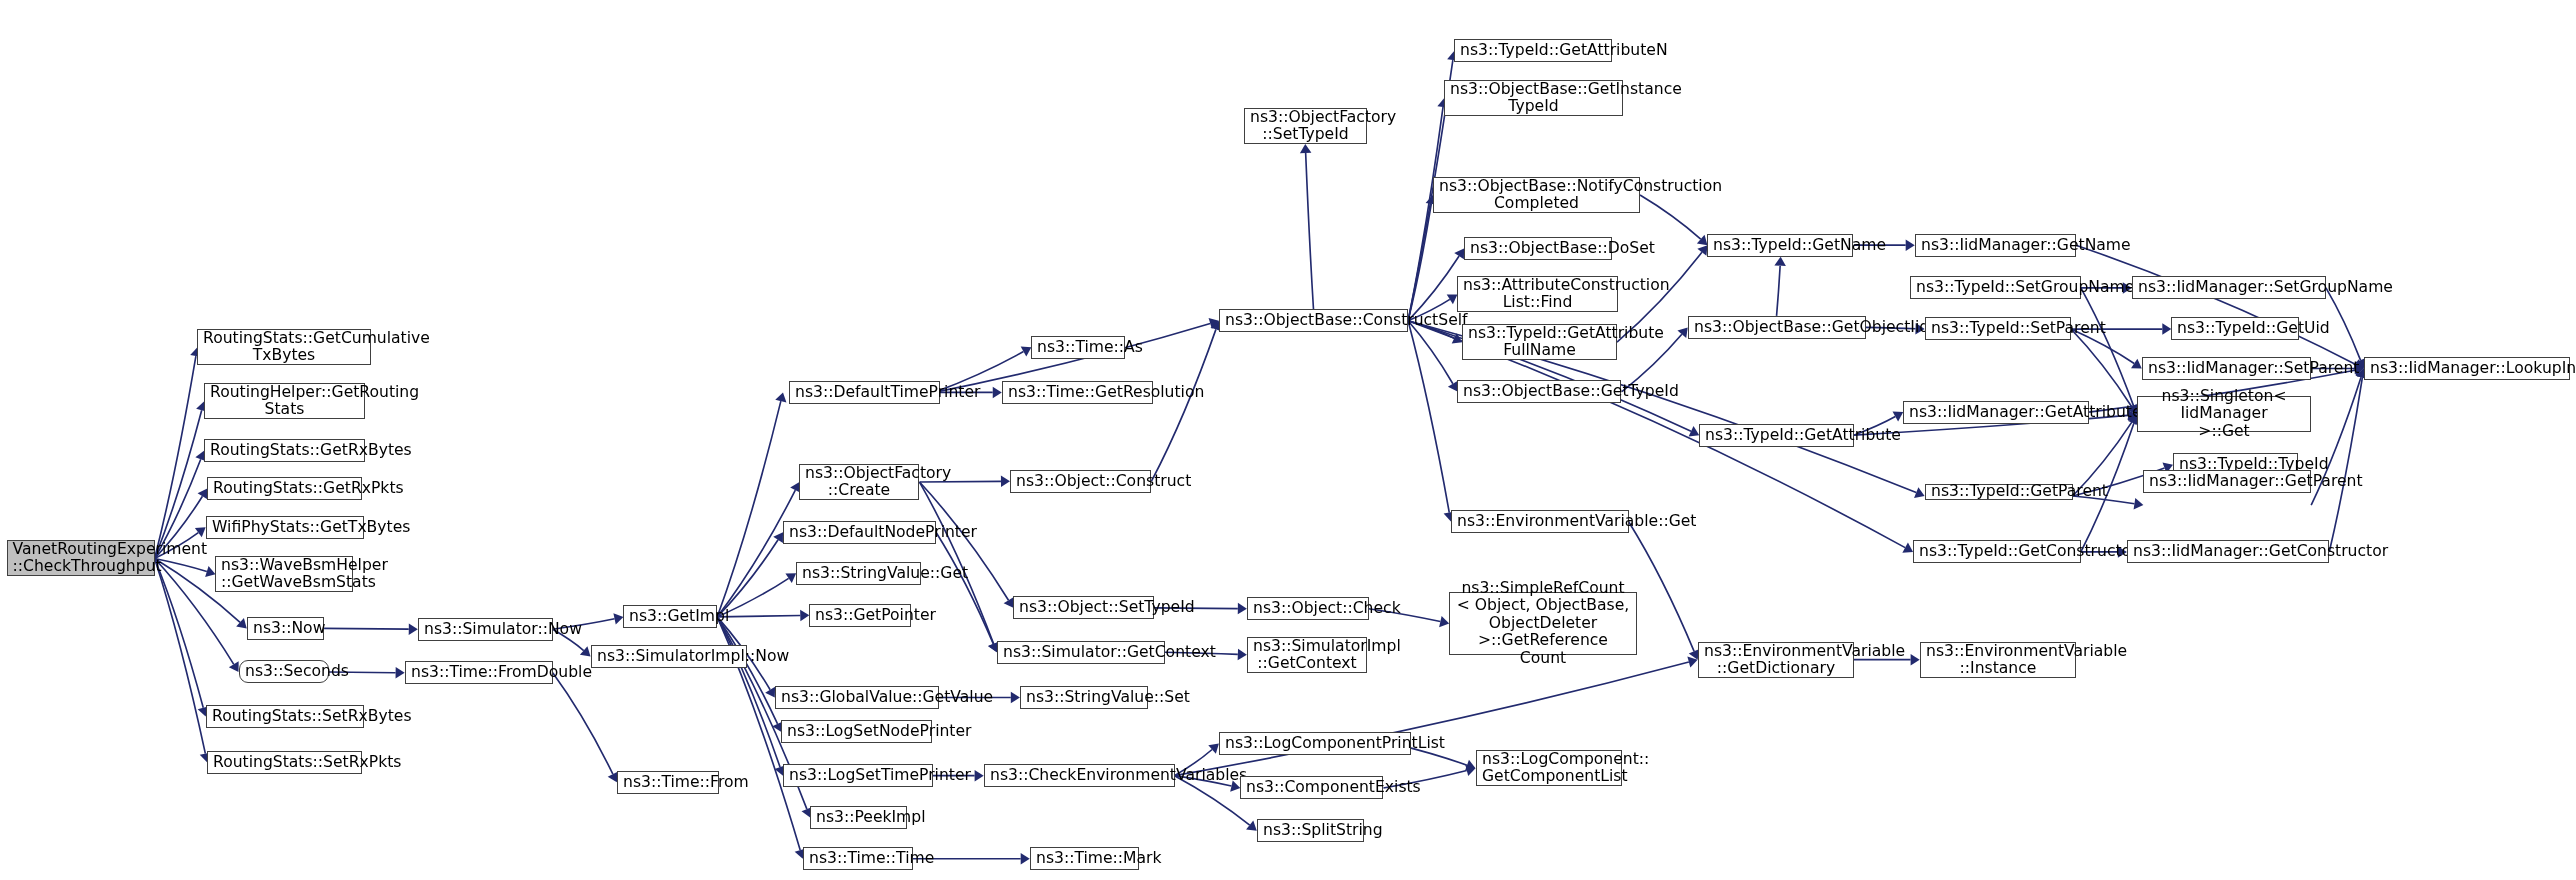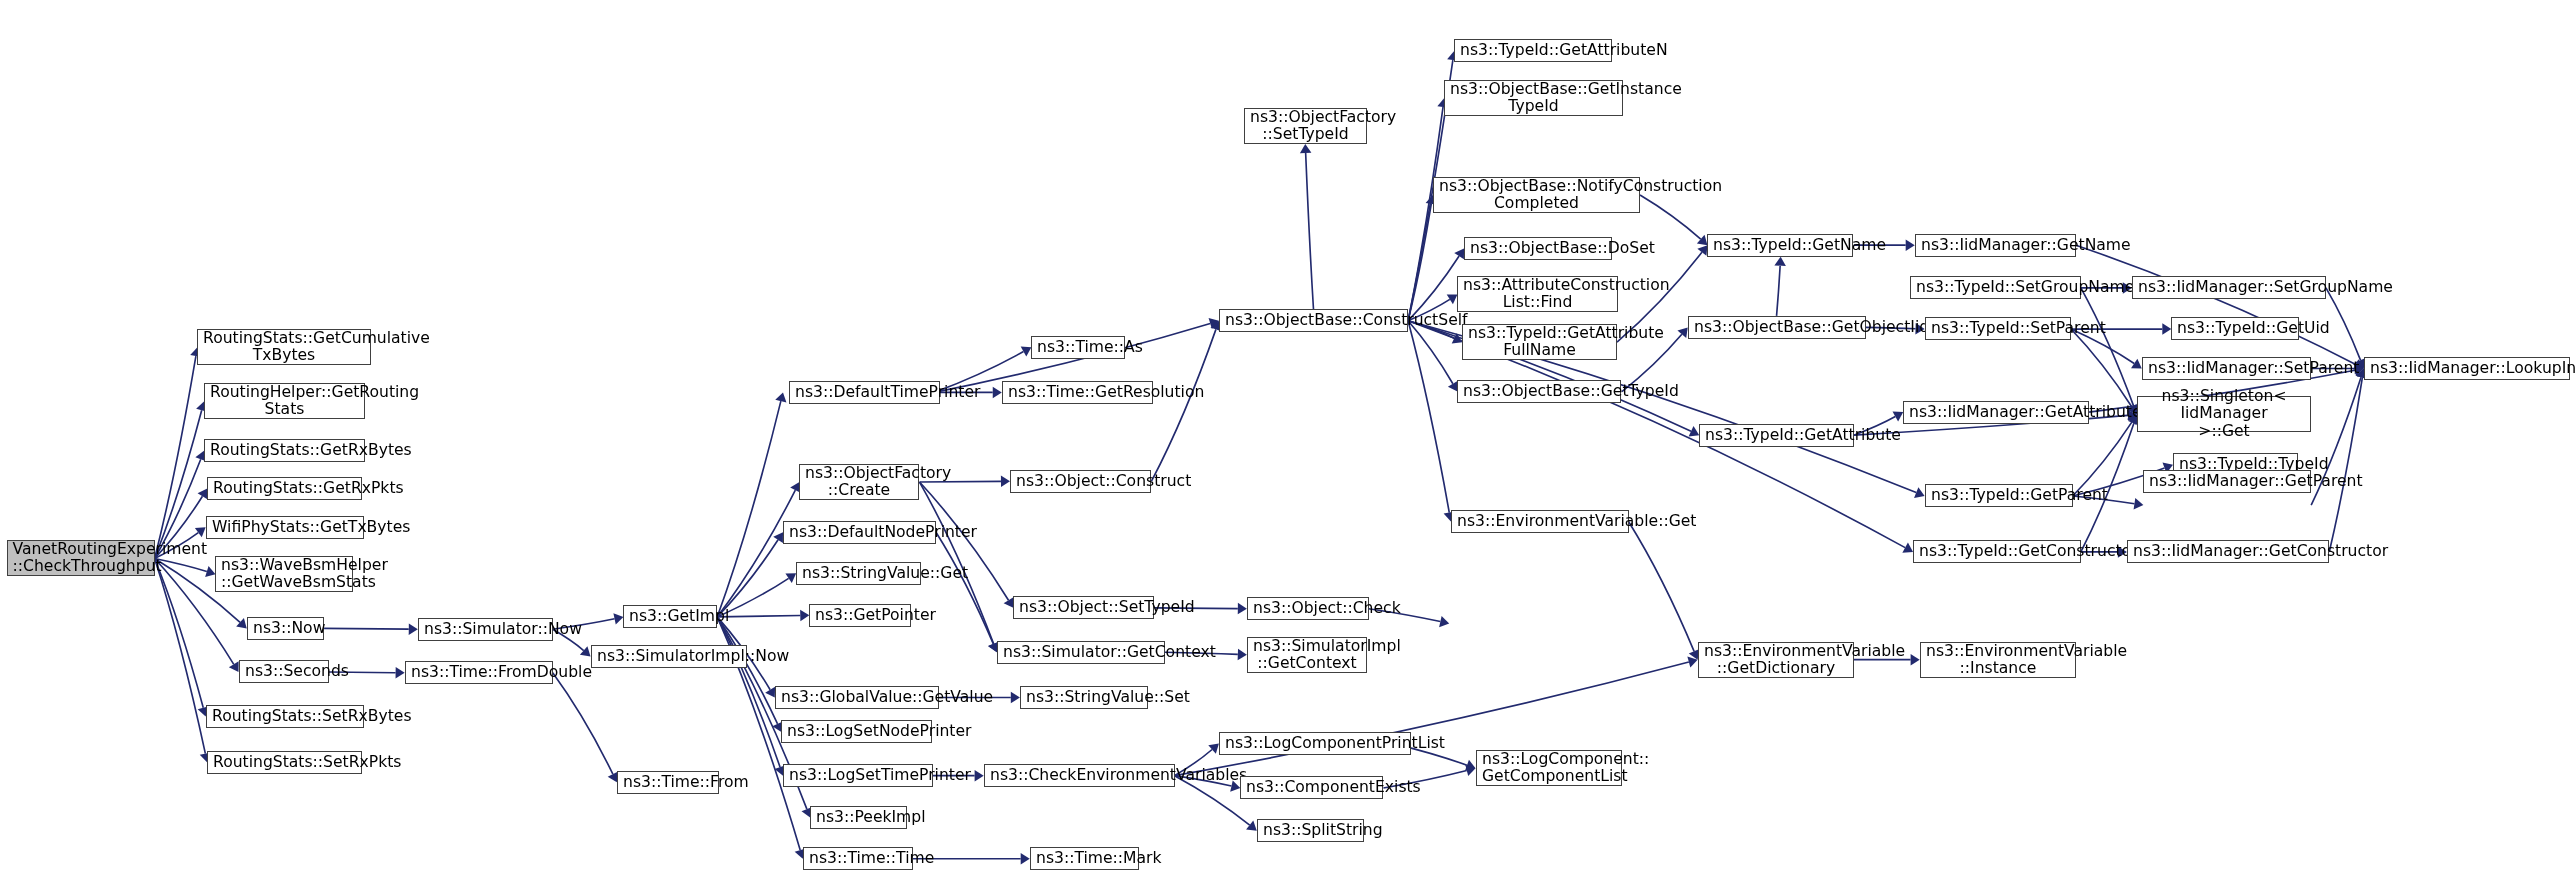--- a/index.html
+++ b/index.html
@@ -189,21 +189,21 @@
     <div class="node" style="left: 197px; top: 329px; width: 174px; height: 36px;"><span>RoutingStats::GetCumulative
 TxBytes</span></div>
     <div class="node" style="left: 204px; top: 383px; width: 161px; height: 36px;"><span>RoutingHelper::GetRouting
 Stats</span></div>
     <div class="node" style="left: 204px; top: 439px; width: 161px; height: 23px;"><span>RoutingStats::GetRxBytes</span></div>
     <div class="node" style="left: 207px; top: 477px; width: 155px; height: 23px;"><span>RoutingStats::GetRxPkts</span></div>
     <div class="node" style="left: 206px; top: 516px; width: 158px; height: 23px;"><span>WifiPhyStats::GetTxBytes</span></div>
     <div class="node" style="left: 215px; top: 556px; width: 138px; height: 36px;"><span>ns3::WaveBsmHelper
 ::GetWaveBsmStats</span></div>
     <div class="node" style="left: 247px; top: 617px; width: 77px; height: 23px;"><span>ns3::Now</span></div>
-    <div class="node" style="left: 239px; top: 660px; width: 90px; height: 23px;"><span>ns3::Seconds</span></div>
+    <div class="node" style="left: 239px; top: 660px; width: 90px; height: 23px; border-radius: 9px;"><span>ns3::Seconds</span></div>
     <div class="node" style="left: 206px; top: 705px; width: 158px; height: 23px;"><span>RoutingStats::SetRxBytes</span></div>
     <div class="node" style="left: 207px; top: 751px; width: 155px; height: 23px;"><span>RoutingStats::SetRxPkts</span></div>
     <div class="node" style="left: 418px; top: 618px; width: 135px; height: 23px;"><span>ns3::Simulator::Now</span></div>
     <div class="node" style="left: 405px; top: 661px; width: 148px; height: 23px;"><span>ns3::Time::FromDouble</span></div>
     <div class="node" style="left: 617px; top: 771px; width: 102px; height: 23px;"><span>ns3::Time::From</span></div>
     <div class="node" style="left: 623px; top: 605px; width: 94px; height: 23px;"><span>ns3::GetImpl</span></div>
     <div class="node" style="left: 591px; top: 645px; width: 156px; height: 23px;"><span>ns3::SimulatorImpl::Now</span></div>
     <div class="node" style="left: 783px; top: 381px; width: 151px; height: 23px; margin-left: 6px;"><span>ns3::DefaultTimePrinter</span></div>
     <div class="node" style="left: 799px; top: 464px; width: 120px; height: 36px;"><span>ns3::ObjectFactory
 ::Create</span></div>
@@ -237,34 +237,38 @@
 TypeId</span></div>
     <div class="node" style="left: 1433px; top: 177px; width: 207px; height: 36px;"><span>ns3::ObjectBase::NotifyConstruction
 Completed</span></div>
     <div class="node" style="left: 1464px; top: 237px; width: 148px; height: 23px;"><span>ns3::ObjectBase::DoSet</span></div>
     <div class="node" style="left: 1457px; top: 276px; width: 161px; height: 36px;"><span>ns3::AttributeConstruction
 List::Find</span></div>
     <div class="node" style="left: 1462px; top: 324px; width: 155px; height: 36px;"><span>ns3::TypeId::GetAttribute
 FullName</span></div>
     <div class="node" style="left: 1457px; top: 380px; width: 164px; height: 23px;"><span>ns3::ObjectBase::GetTypeId</span></div>
     <div class="node" style="left: 1451px; top: 510px; width: 178px; height: 23px;"><span>ns3::EnvironmentVariable::Get</span></div>
+    <div class="node" style="left: 1449px; top: 592px; width: 188px; height: 63px;"><span>ns3::SimpleRefCount
+&lt; Object, ObjectBase,
+ObjectDeleter &gt;::GetReference
+Count</span></div>
     <div class="node" style="left: 1476px; top: 750px; width: 146px; height: 36px;"><span>ns3::LogComponent::
 GetComponentList</span></div>
     <div class="node" style="left: 1698px; top: 642px; width: 156px; height: 36px;"><span>ns3::EnvironmentVariable
 ::GetDictionary</span></div>
     <div class="node" style="left: 1920px; top: 642px; width: 156px; height: 36px;"><span>ns3::EnvironmentVariable
 ::Instance</span></div>
     <div class="node" style="left: 1707px; top: 234px; width: 146px; height: 23px;"><span>ns3::TypeId::GetName</span></div>
     <div class="node" style="left: 1688px; top: 316px; width: 178px; height: 23px;"><span>ns3::ObjectBase::GetObjectIid</span></div>
     <div class="node" style="left: 1699px; top: 424px; width: 155px; height: 23px;"><span>ns3::TypeId::GetAttribute</span></div>
     <div class="node" style="left: 1915px; top: 234px; width: 161px; height: 23px;"><span>ns3::IidManager::GetName</span></div>
     <div class="node" style="left: 1910px; top: 276px; width: 171px; height: 23px;"><span>ns3::TypeId::SetGroupName</span></div>
     <div class="node" style="left: 1925px; top: 317px; width: 146px; height: 23px;"><span>ns3::TypeId::SetParent</span></div>
     <div class="node" style="left: 1903px; top: 401px; width: 186px; height: 23px;"><span>ns3::IidManager::GetAttributeN</span></div>
-    <div class="node" style="left: 1925px; top: 484px; width: 148px; height: 23px;"><span>ns3::TypeId::GetParent</span></div>
+    <div class="node" style="left: 1925px; top: 484px; width: 148px; height: 16px;"><span>ns3::TypeId::GetParent</span></div>
     <div class="node" style="left: 1913px; top: 540px; width: 168px; height: 23px;"><span>ns3::TypeId::GetConstructor</span></div>
     <div class="node" style="left: 2132px; top: 276px; width: 194px; height: 23px;"><span>ns3::IidManager::SetGroupName</span></div>
     <div class="node" style="left: 2171px; top: 317px; width: 128px; height: 23px;"><span>ns3::TypeId::GetUid</span></div>
     <div class="node" style="left: 2142px; top: 357px; width: 169px; height: 23px;"><span>ns3::IidManager::SetParent</span></div>
     <div class="node" style="left: 2137px; top: 396px; width: 174px; height: 36px;"><span>ns3::Singleton&lt; IidManager
 &gt;::Get</span></div>
     <div class="node" style="left: 2173px; top: 453px; width: 125px; height: 23px;"><span>ns3::TypeId::TypeId</span></div>
     <div class="node" style="left: 2143px; top: 470px; width: 168px; height: 23px;"><span>ns3::IidManager::GetParent</span></div>
     <div class="node" style="left: 2127px; top: 540px; width: 202px; height: 23px;"><span>ns3::IidManager::GetConstructor</span></div>
     <div class="node" style="left: 2364px; top: 357px; width: 206px; height: 23px;"><span>ns3::IidManager::LookupInformation</span></div>

